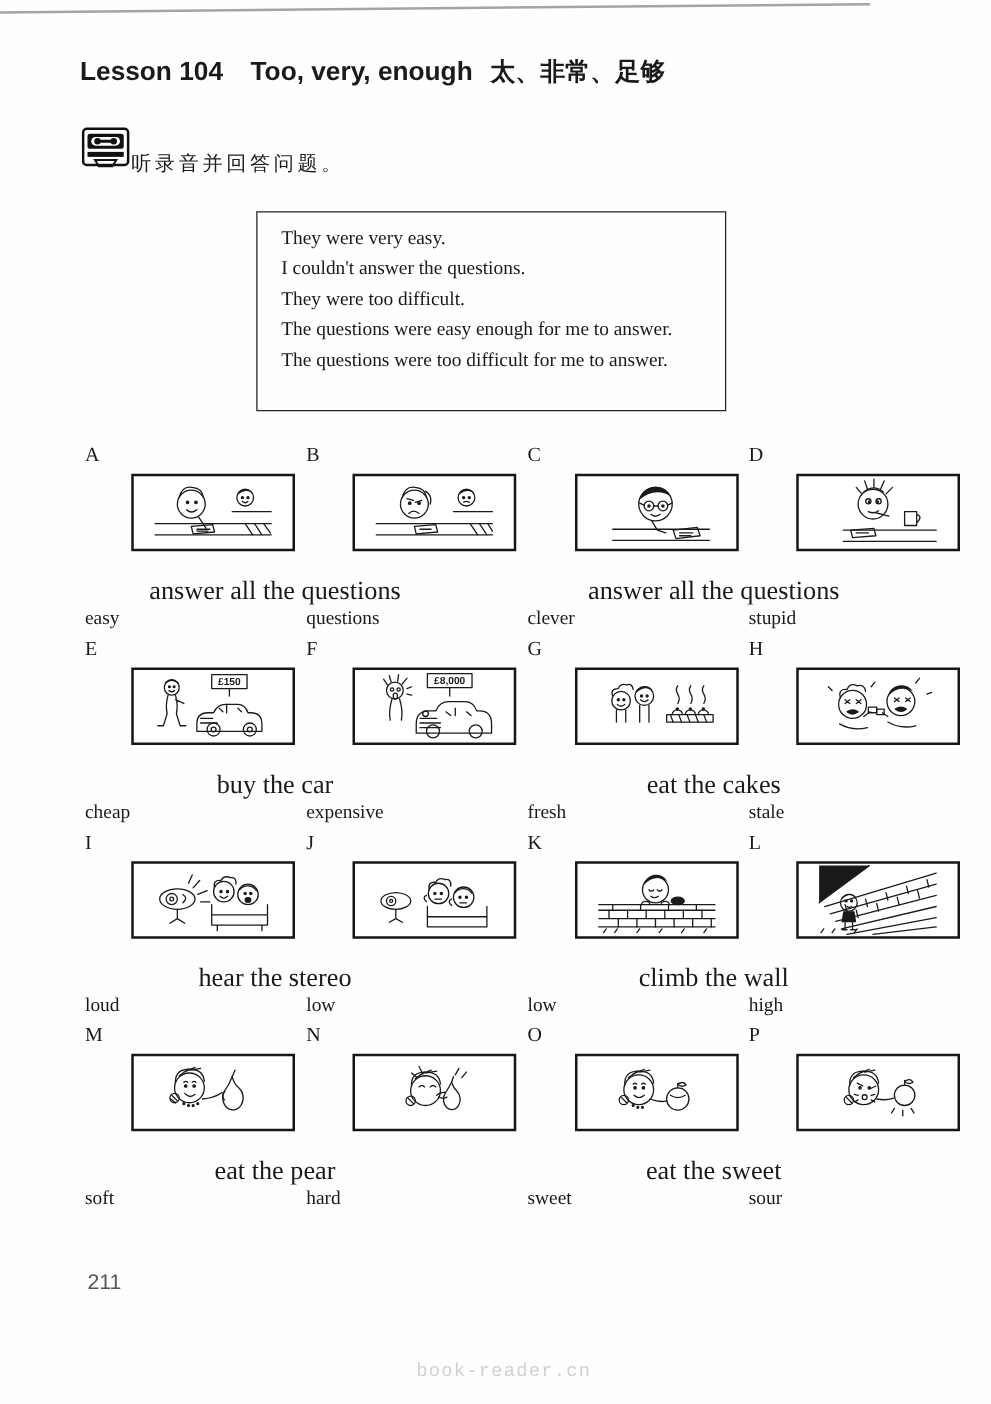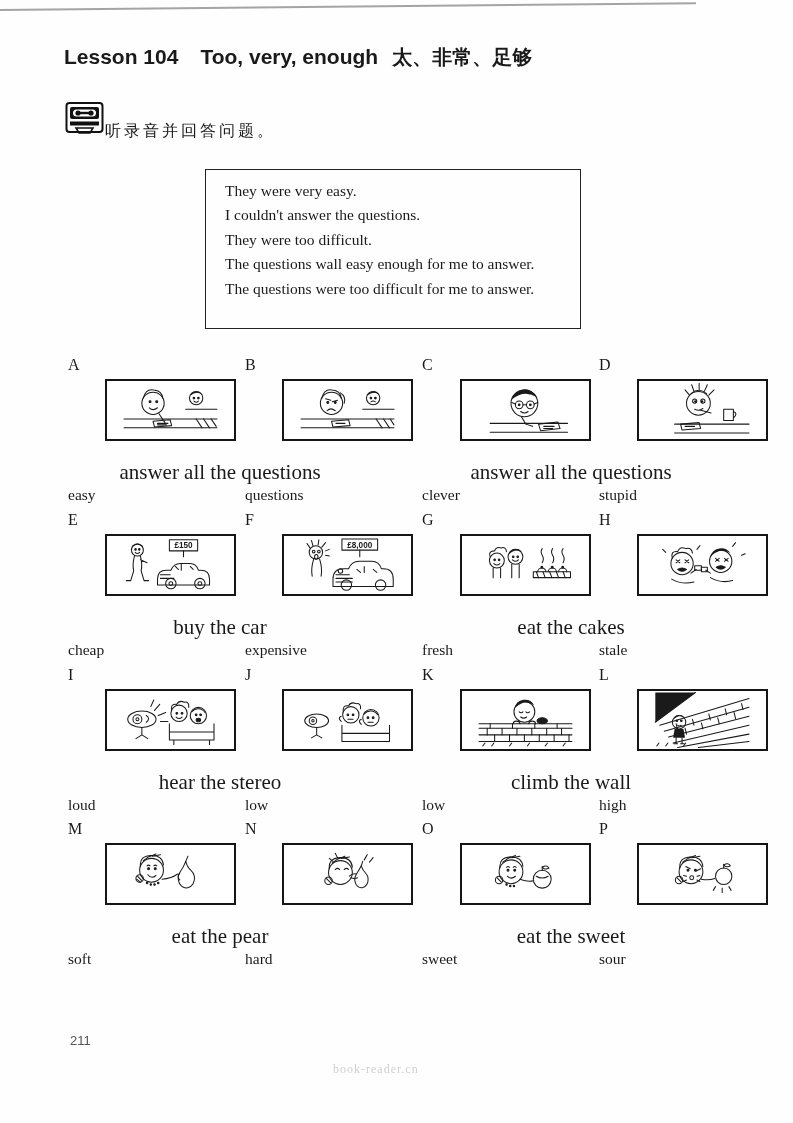--- a/index.html
+++ b/index.html
@@ -28,23 +28,23 @@
   .l0{left:68px}.l1{left:245px}.l2{left:422px}.l3{left:599px}
   .pic{position:absolute;top:23px;width:131px;height:62px;border:2px solid #161616;
        box-sizing:border-box;background:#fff;margin-left:42px;}
   .p0{left:63px}.p1{left:240px}.p2{left:418px}.p3{left:595px}
   .pic svg{display:block;width:100%;height:100%;}
   .caption{position:absolute;top:104px;transform:translateX(-50%);white-space:nowrap;
            font-size:21px;}
   .cap-left{left:220px}.cap-right{left:571px}
   
   .pagenum{position:absolute;top:1016px;left:70px;font-family:"Liberation Sans",sans-serif;
-           font-size:13px;color:#555;margin-top:17px;}
-  .watermark{position:absolute;top:1062px;left:333px;font-family:Liberation Serif, serif;
-             font-size:12px;color:#d0d0d0;letter-spacing:1px;}
+           font-size:17px;color:#555;}
+  .watermark{position:absolute;top:1089px;left:333px;font-family:Liberation Mono, monospace;
+             font-size:15px;color:#d0d0d0;letter-spacing:1px;}
   svg text{font-family:"Liberation Sans",sans-serif;}
 </style>
 </head>
 <body>
 
 <div class="page">
   <div class="scanline"></div>
 
   <header class="title">
     <span class="t-lesson">Lesson 104</span><span class="t-topic">Too, very, enough</span><span class="t-zh">太、非常、足够</span>
@@ -61,21 +61,21 @@
       <rect x="5" y="20.5" width="29" height="4" fill="#111"></rect>
       <path d="M11 27 h17 l-3 5 h-11 z" fill="none" stroke="#111" stroke-width="1.6"></path>
     </svg>
   </div>
   <div class="listen-zh">听录音并回答问题。</div>
 
   <div class="example-box">
     <p>They were very easy.</p>
     <p>I couldn't answer the questions.</p>
     <p>They were too difficult.</p>
-    <p>The questions wall easy enough for me to answer.</p>
+    <p>The questions were easy enough for me to answer.</p>
     <p>The questions were too difficult for me to answer.</p>
   </div>
 
   <section class="row" style="top:356px">
     <span class="letter l0">A</span>
     <span class="letter l1">B</span>
     <span class="letter l2">C</span>
     <span class="letter l3">D</span>
 
     <div class="pic p0">

